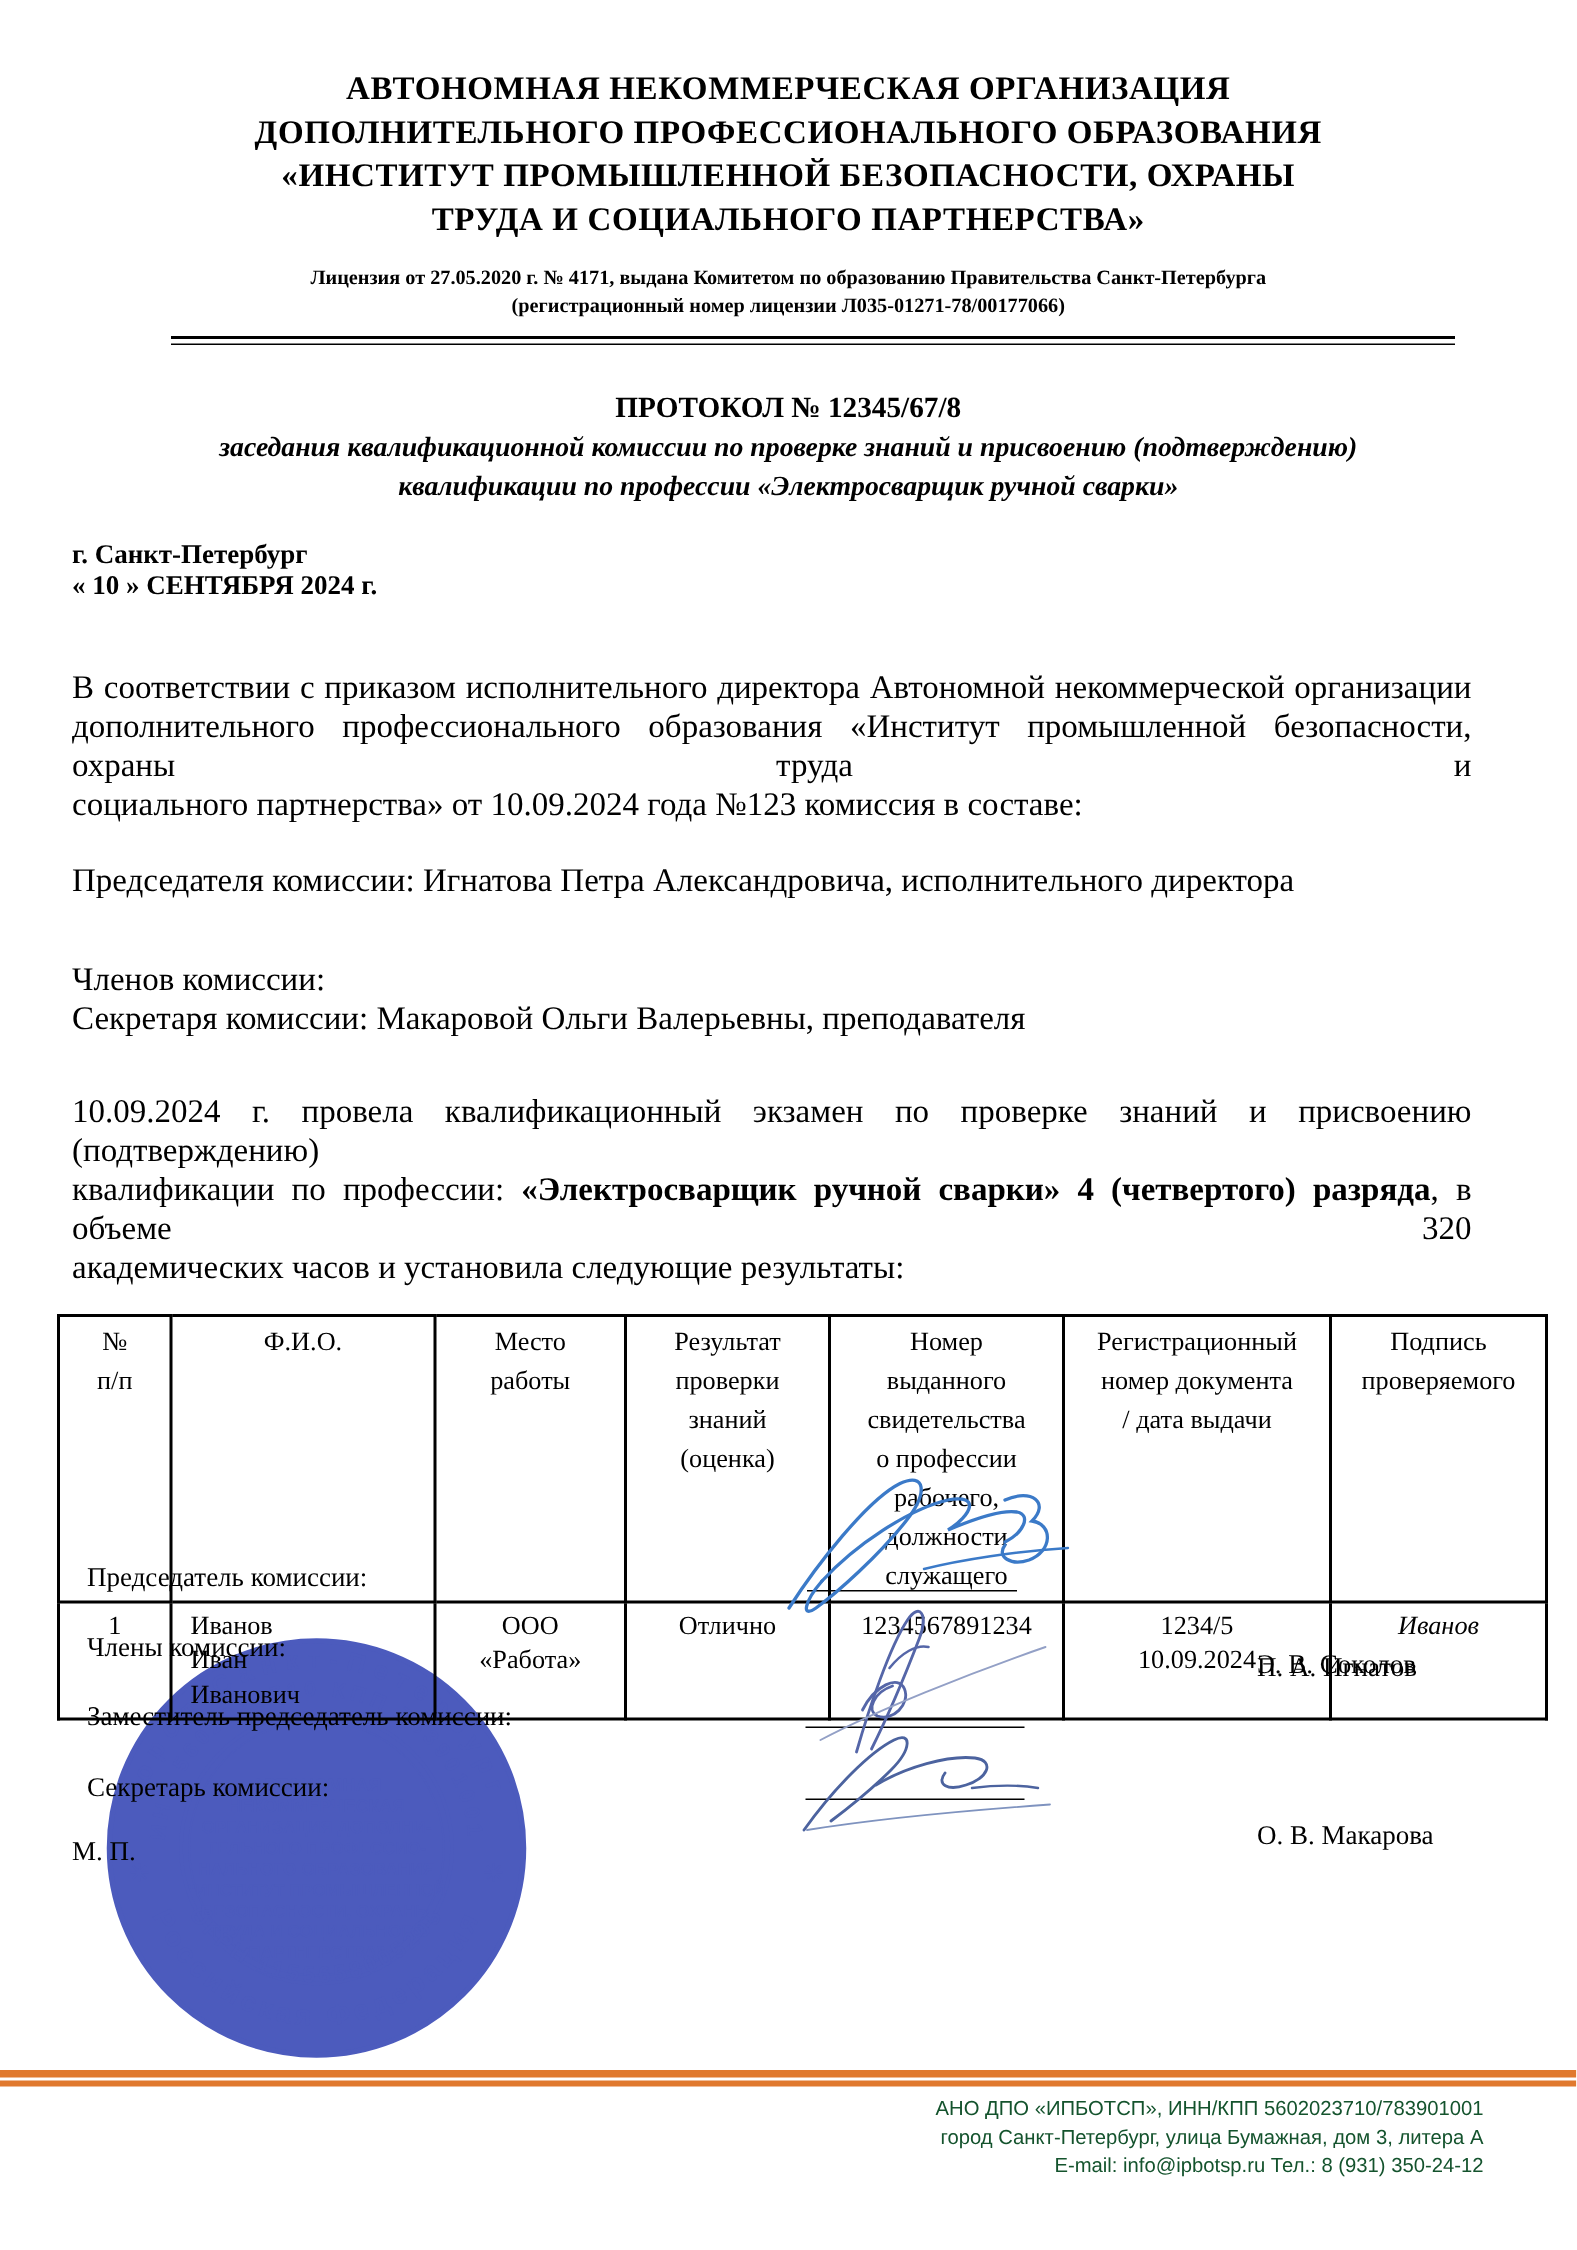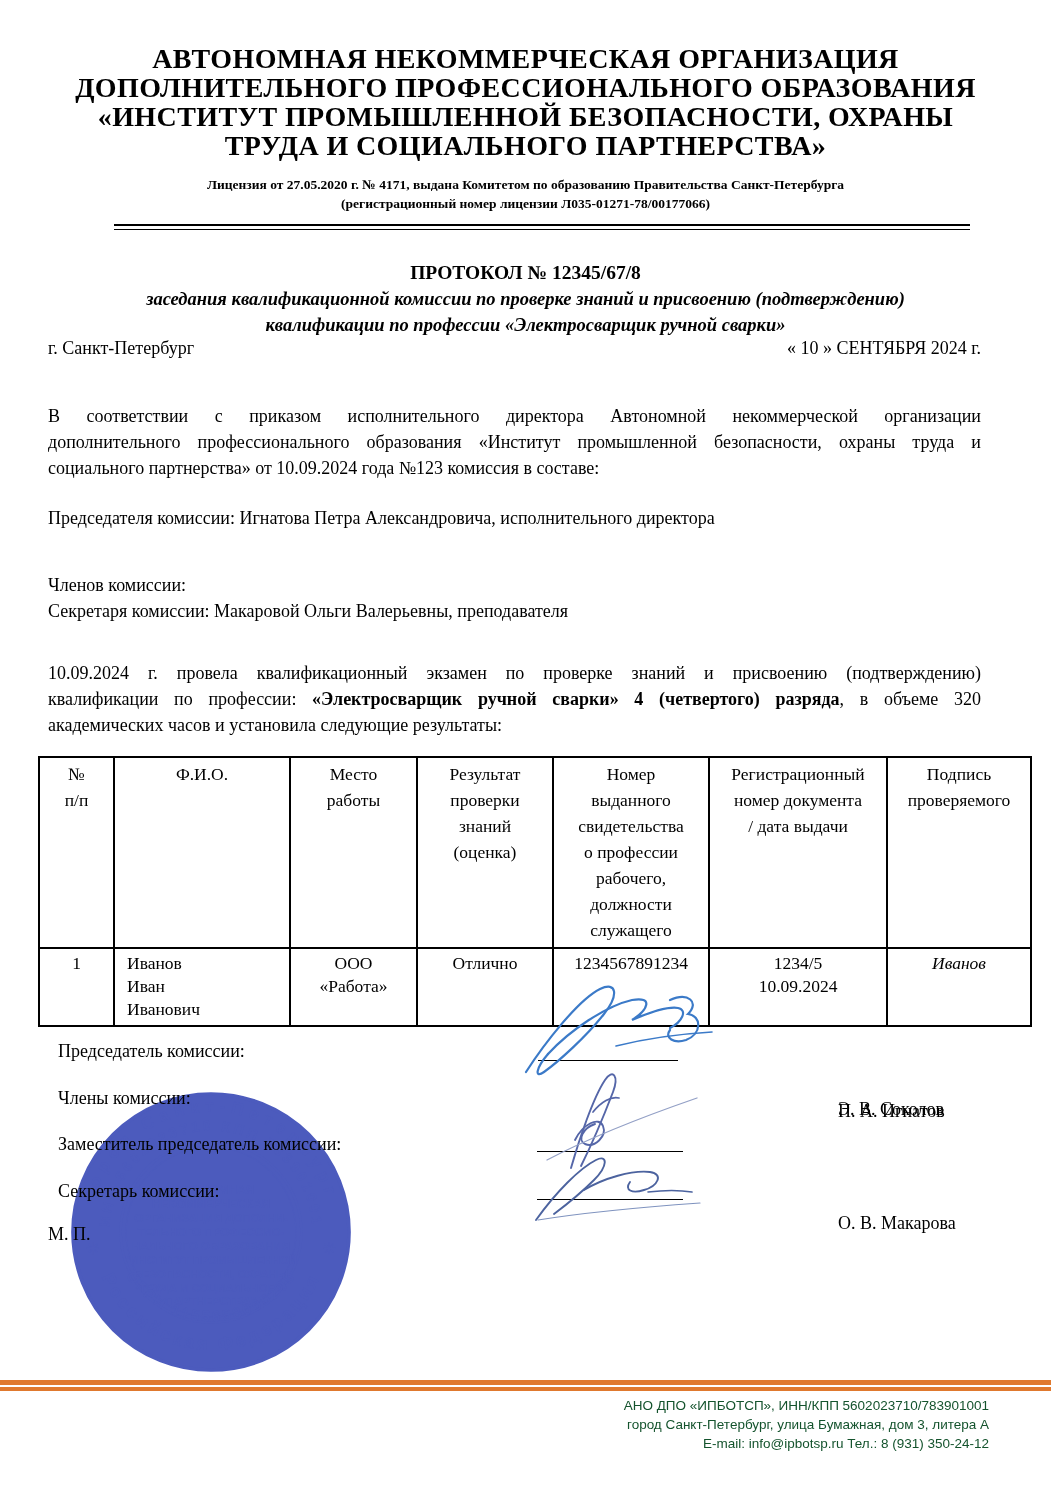--- a/index.html
+++ b/index.html
@@ -6,33 +6,33 @@
   .page{
     position:relative;
     width:1051px;height:1500px;
     background:#ffffff;
     font-family:"Liberation Serif",serif;
     color:#000;
     overflow:hidden;
   }
   
   .org-header{padding-top:44px;text-align:center;}
-  .org-line{font-size:28px;font-weight:bold;line-height:29px;letter-spacing:.4px;}
+  .org-line{font-size:22px;font-weight:bold;line-height:29px;letter-spacing:.4px;}
   .license{margin-top:15px;text-align:center;font-weight:bold;}
   .license div{font-size:13.5px;line-height:19px;}
   .head-rule{
     width:856px;margin:11px 0 0 114px;
     border-top:2.5px solid #000;border-bottom:1px solid #000;height:3px;
   }
   
   .ptitle{margin-top:30px;text-align:center;font-weight:bold;font-size:19.5px;line-height:26px;}
   .psub{text-align:center;font-weight:bold;font-size:18.5px;line-height:26px;font-style:italic;}
-  .city-row{display:flex;justify-content:space-between;padding:0 70px 0 48px;font-weight:normal;font-size:18px;}
-  
-  .bodytext{padding:0 70px 0 48px;font-size:18px;}
+  .city-row{display:flex;justify-content:space-between;margin-top:21px;padding:0 70px 0 48px;font-weight:bold;font-size:18px;flex-direction:column;}
+  
+  .bodytext{padding:0 70px 0 48px;font-size:22px;}
   .jline{text-align:justify;text-align-last:justify;line-height:26px;}
   .lline{text-align:left;line-height:26px;}
   .para1{margin-top:44px;}
   .chairman{margin-top:24px;line-height:27px;}
   .members{margin-top:40px;line-height:27px;}
   .para2{margin-top:36px;}
   .b{font-weight:bold;}
   
   table.results{border-collapse:collapse;margin:18px 0 0 38px;table-layout:fixed;width:950px;}
   table.results td{

